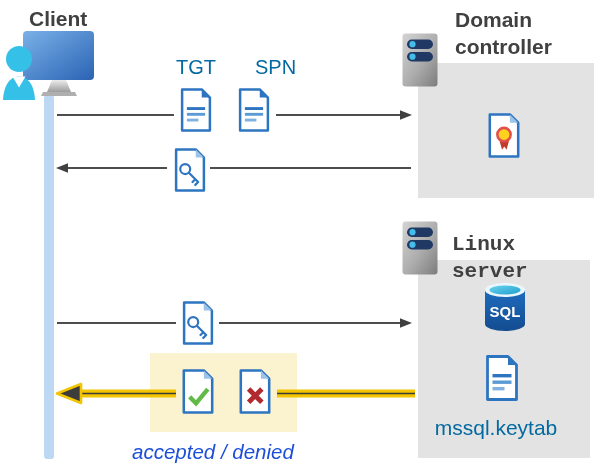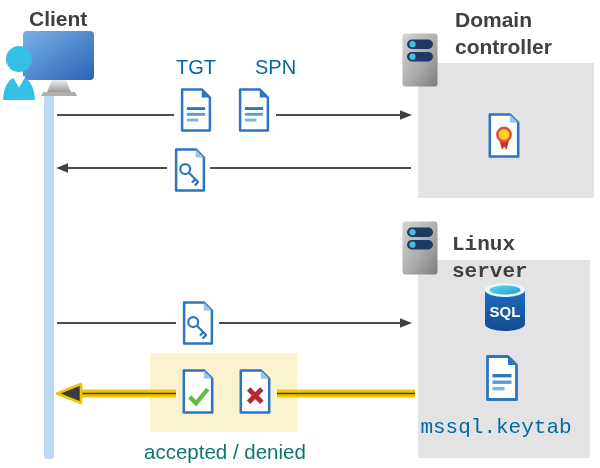--- a/index.html
+++ b/index.html
@@ -175,17 +175,17 @@
   <div class="abs label center" style="left:176px;top:56px;width:40px;">TGT</div>
   <div class="abs label center" style="left:227px;top:56px;width:40px;margin-left:28px;">SPN</div>
 
   <div class="abs title" style="left:455px;top:6px;">
     <div>Domain</div>
     <div>controller</div>
   </div>
 
   <div class="abs title" style="left:452px;top:231px;font-family:Liberation Mono, monospace;">Linux server</div>
 
-  <div class="abs label center" style="left:418px;top:416px;width:156px;font-size:21px;font-family:Liberation Mono, monospace;">mssql.keytab</div>
+  <div class="abs label center" style="left:418px;top:416px;width:156px;font-size:21px;">mssql.keytab</div>
 
-  <div class="abs label" style="left:144px;top:440px;font-size:20.5px;color:#0f766e;">accepted / denied</div>
+  <div class="abs label" style="left:132px;top:440px;font-size:20.5px;color:#1d4ed8;font-style:italic;">accepted / denied</div>
 
 </div>
 
 </body></html>

